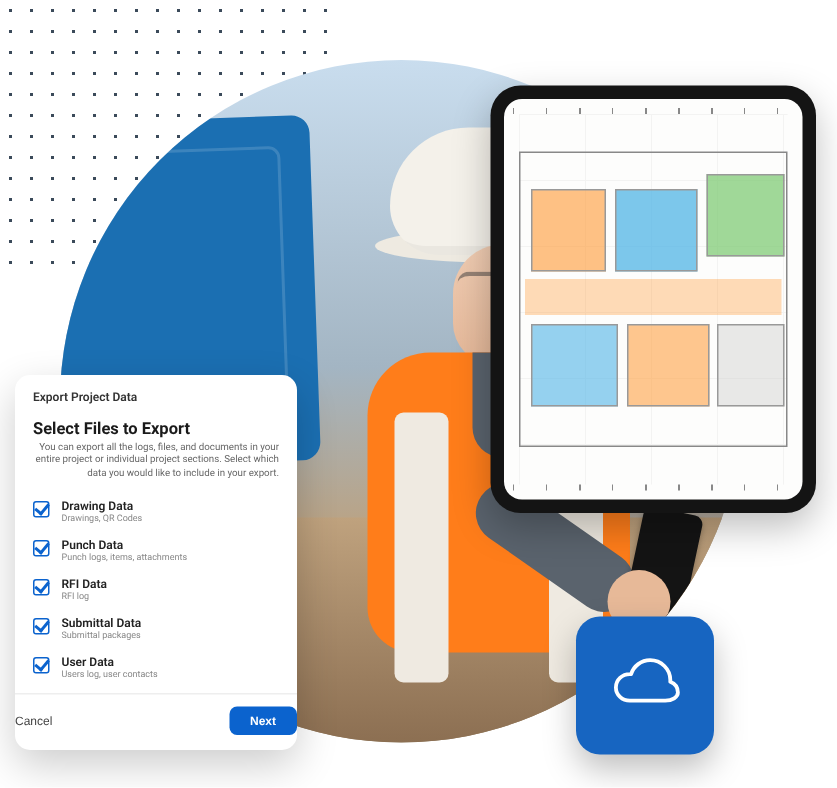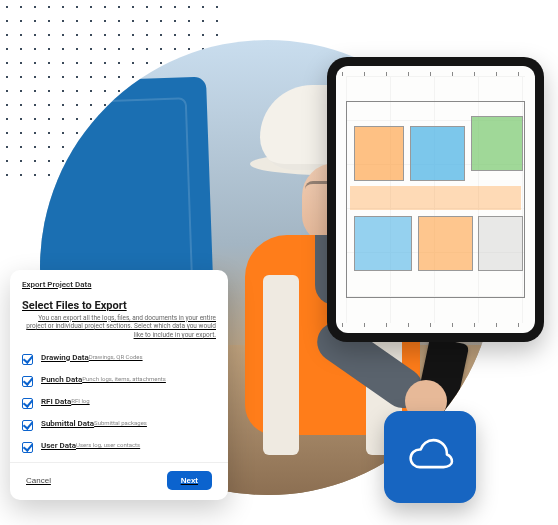--- a/index.html
+++ b/index.html
@@ -54,33 +54,33 @@
   .r6 { left:142px; top:150px; width:45px; height:55px; background:rgba(200,200,200,.4); }
   .corr { position:absolute; left:14px; top:120px; right:14px; height:24px; background:rgba(255,153,51,.35); }
   .fp-grid { position:absolute; inset:10px; background-image:linear-gradient(#ccc 1px, transparent 1px),linear-gradient(90deg,#ccc 1px, transparent 1px); background-size:44px 44px; opacity:.2; }
   .fp-ticks { position:absolute; inset:6px; }
   .fp-ticks::before, .fp-ticks::after { content:""; position:absolute; background-image:repeating-linear-gradient(90deg,#888 0 1px,transparent 1px 22px); }
   .fp-ticks::before { left:0; right:0; top:0; height:4px; }
   .fp-ticks::after { left:0; right:0; bottom:0; height:4px; }
 
   
   .dialog {
-    position:absolute; left:10px; bottom:25px; width:218px; background:#fff;
-    border-radius:10px; box-shadow:0 10px 28px rgba(0,0,0,.2); padding:10px 0 0;text-decoration:underline;
+    position:absolute; left:10px; bottom:25px; width:188px; background:#fff;
+    border-radius:10px; box-shadow:0 10px 28px rgba(0,0,0,.2); padding:10px 0 0;
   }
   .dialog-head { font-size:8px; font-weight:600; color:#333; padding:0 12px 6px; }
   .dialog-title { font-size:11px; font-weight:700; color:#1a1a1a; padding:4px 12px 2px; }
   .dialog-desc { font-size:6.5px; line-height:1.35; color:#666; padding:0 12px 8px;text-align:right; }
   .item { display:flex; align-items:flex-start; gap:8px; padding:5px 12px; }
   .chk { width:11px; height:11px; border:1.5px solid #0b63ce; border-radius:2px; margin-top:1px; flex:none; position:relative; }
   .chk::after { content:""; position:absolute; left:2px; top:-1px; width:4px; height:7px; border:solid #0b63ce; border-width:0 2px 2px 0; transform:rotate(40deg); }
-  .item-text { display:flex; }
+  .item-text { display:flex; flex-direction:column; }
   .item-label { font-size:8px; font-weight:600; color:#222; }
   .item-sub { font-size:6px; color:#888; }
-  .dialog-foot { display:flex; justify-content:space-between; align-items:center; padding:8px 16px 10px; border-top:1px solid #eee; margin-top:4px; }
+  .dialog-foot { display:flex; justify-content:space-between; align-items:center; padding:8px 0 10px; border-top:1px solid #eee; margin-top:4px; }
   .btn-cancel { font-size:8px; color:#444; background:transparent; border:none; cursor:pointer; }
   .btn-next { font-size:8px; color:#fff; background:#0b63ce; border:none; padding:5px 14px; border-radius:5px; cursor:pointer; font-weight:600;text-align:center; }
 
   
   .cloud-tile {
     position:absolute; right:82px; bottom:22px; width:92px; height:92px;
     background:#1765c1; border-radius:16px; display:flex; align-items:center; justify-content:center;
     box-shadow:0 10px 22px rgba(0,0,0,.25);
   }
   .cloud-tile svg { width:54px; height:54px; }

